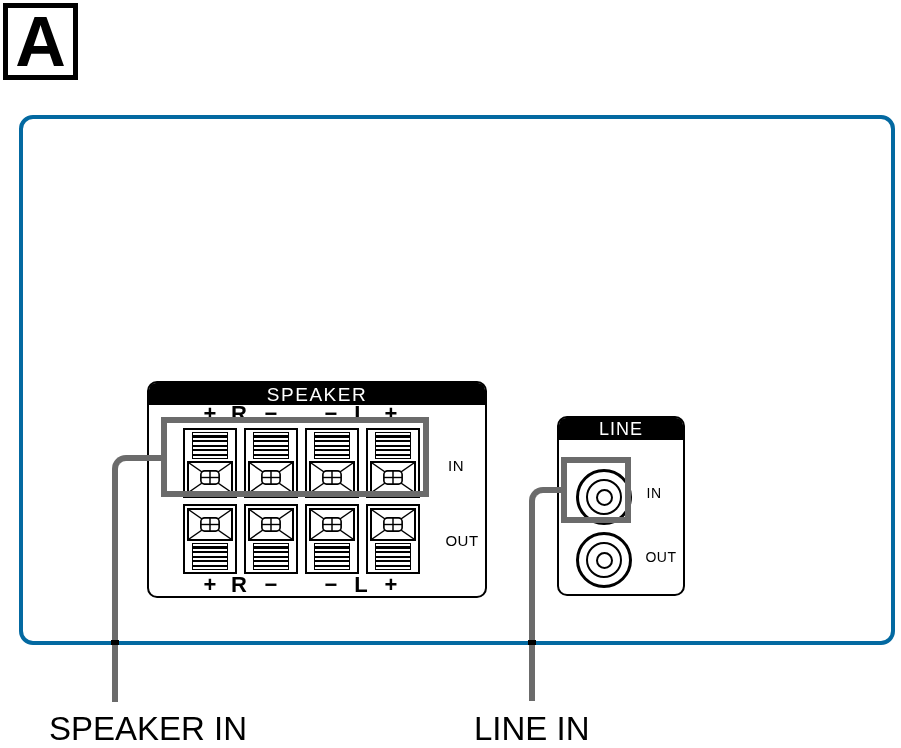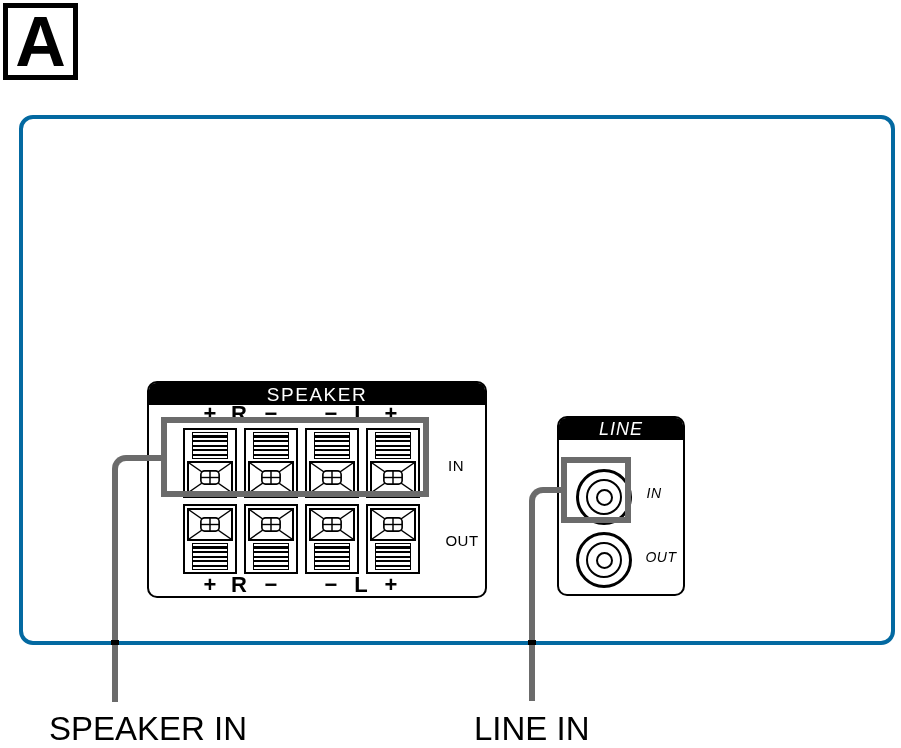--- a/index.html
+++ b/index.html
@@ -205,21 +205,21 @@
       <span class="pol" style="left:90px;top:202px;">R</span>
       <span class="pol" style="left:122px;top:202px;">−</span>
       <span class="pol" style="left:182px;top:202px;">−</span>
       <span class="pol" style="left:212px;top:202px;">L</span>
       <span class="pol" style="left:242px;top:202px;">+</span>
 
       <span class="rowlab" style="left:307px;top:82px;">IN</span>
       <span class="rowlab" style="left:313px;top:157px;">OUT</span>
     </div>
 
-    <div class="block line-block" style="left:534px;top:297px;font-style:italic;">
+    <div class="block line-block" style="left:534px;top:297px;">
       <div class="block-header">
         <span>LINE</span>
       </div>
       <div class="jack" style="left:17px;top:51px;">
         <div class="ring-mid">
           <div class="ring-inner"></div>
         </div>
       </div>
       <div class="jack" style="left:17px;top:114px;">
         <div class="ring-mid">

